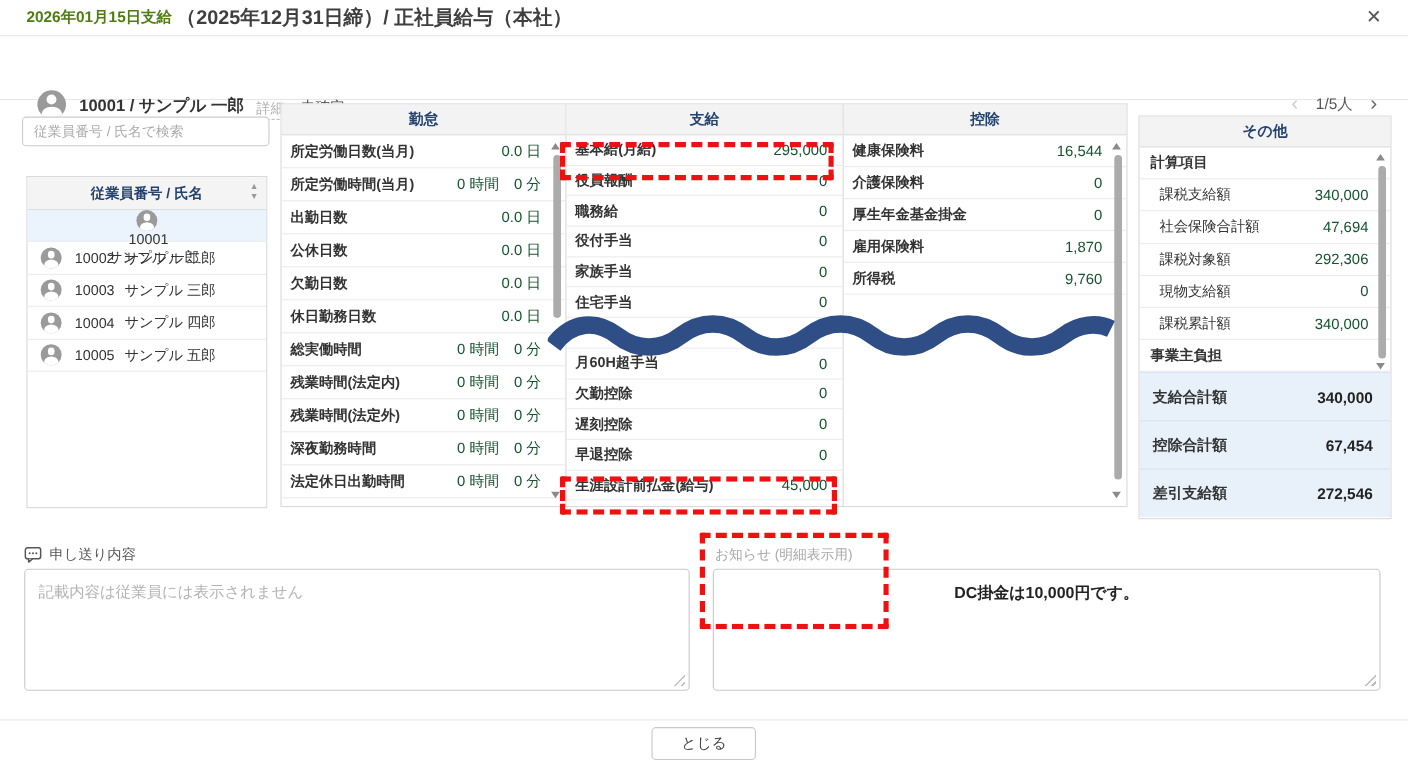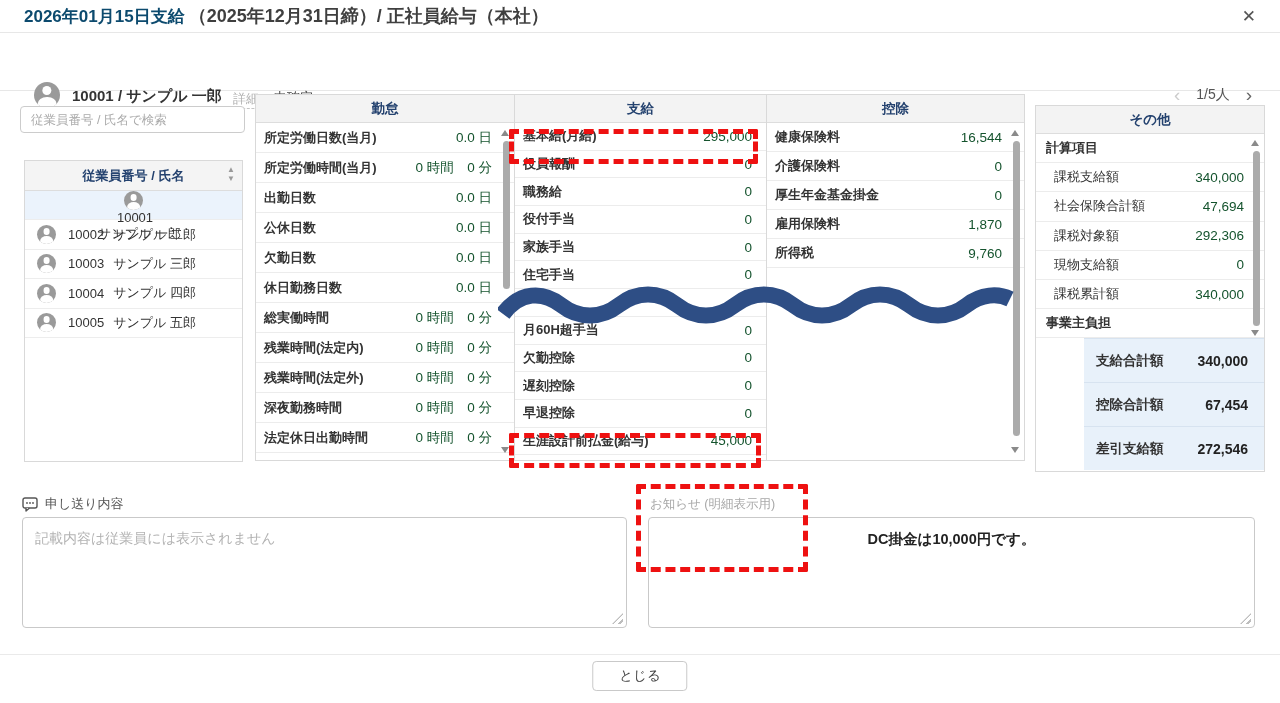--- a/index.html
+++ b/index.html
@@ -4,21 +4,21 @@
 <style>
   * { margin:0; padding:0; box-sizing:border-box; }
   html,body { width:1280px; height:703px; }
   body {
     font-family:"Liberation Sans","DejaVu Sans",sans-serif;
     background:#fff; color:#333; position:relative; overflow:hidden;
   }
   
   .modal-header { position:absolute; top:0; left:0; width:1280px; height:33px;
     border-bottom:1px solid #e7e7e7; display:flex; align-items:center; padding:0 20px 0 24px; }
-  .title-bold { font-size:17px; font-weight:700; color:#0c4a6e; }
+  .title-bold { font-size:14px; font-weight:700; color:#4d7c0f; }
   .title-rest { font-size:18px; font-weight:600; color:#3f3f3f; margin-left:4px; }
   .close-x { position:absolute; right:18px; top:4px; font-size:17px; color:#555;
     cursor:pointer; padding:2px 6px; }
   
   .emp-bar { position:absolute; top:33px; left:0; width:1280px; height:58px;
     border-bottom:1px solid #e7e7e7; }
   .avatar { border-radius:50%; background:#9a9a9a; position:relative; overflow:hidden; flex:none; }
   .avatar::before { content:""; position:absolute; top:15%; left:50%; transform:translateX(-50%);
     width:36%; height:36%; border-radius:50%; background:#fff; }
   .avatar::after { content:""; position:absolute; top:58%; left:50%; transform:translateX(-50%);
@@ -67,21 +67,21 @@
   .col-koujo .trow { height:29px; padding-right:22px; }
   .tlabel { font-size:13px; font-weight:600; color:#333; white-space:nowrap; }
   .tvalue { font-size:13.5px; color:#14532d; white-space:nowrap; }
   
   .other-wrap { position:absolute; left:1035px; top:105px; width:230px; height:367px;
     border:1px solid #d9d9d9; background:#fff; overflow:hidden; }
   .other-body .trow { height:29.2px; padding:0 20px 0 10px; }
   .other-body .trow.bold-row .tlabel { font-weight:700; }
   .other-body .trow.indent { padding-left:18px; }
   .other-body .trow.indent .tlabel { font-weight:500; }
-  .summary { background:#e8f1fa;margin-left:48px; }
+  .summary { background:#e8f1fa; }
   .sumrow { height:44px; display:flex; align-items:center; justify-content:space-between;
     padding:0 16px 0 12px; border-top:1px solid #d7e3f0; }
   .sumrow .tlabel { font-size:13.5px; font-weight:700; }
   .sumrow .tvalue { font-size:14px; font-weight:700; color:#222; }
   
   .sb-arrow { position:absolute; width:0; height:0; border-left:4px solid transparent;
     border-right:4px solid transparent; }
   .sb-up { border-bottom:6px solid #8a8a8a; }
   .sb-down { border-top:6px solid #8a8a8a; }
   .sb-thumb { position:absolute; width:7px; border-radius:4px; background:#ababab; cursor:pointer; }

